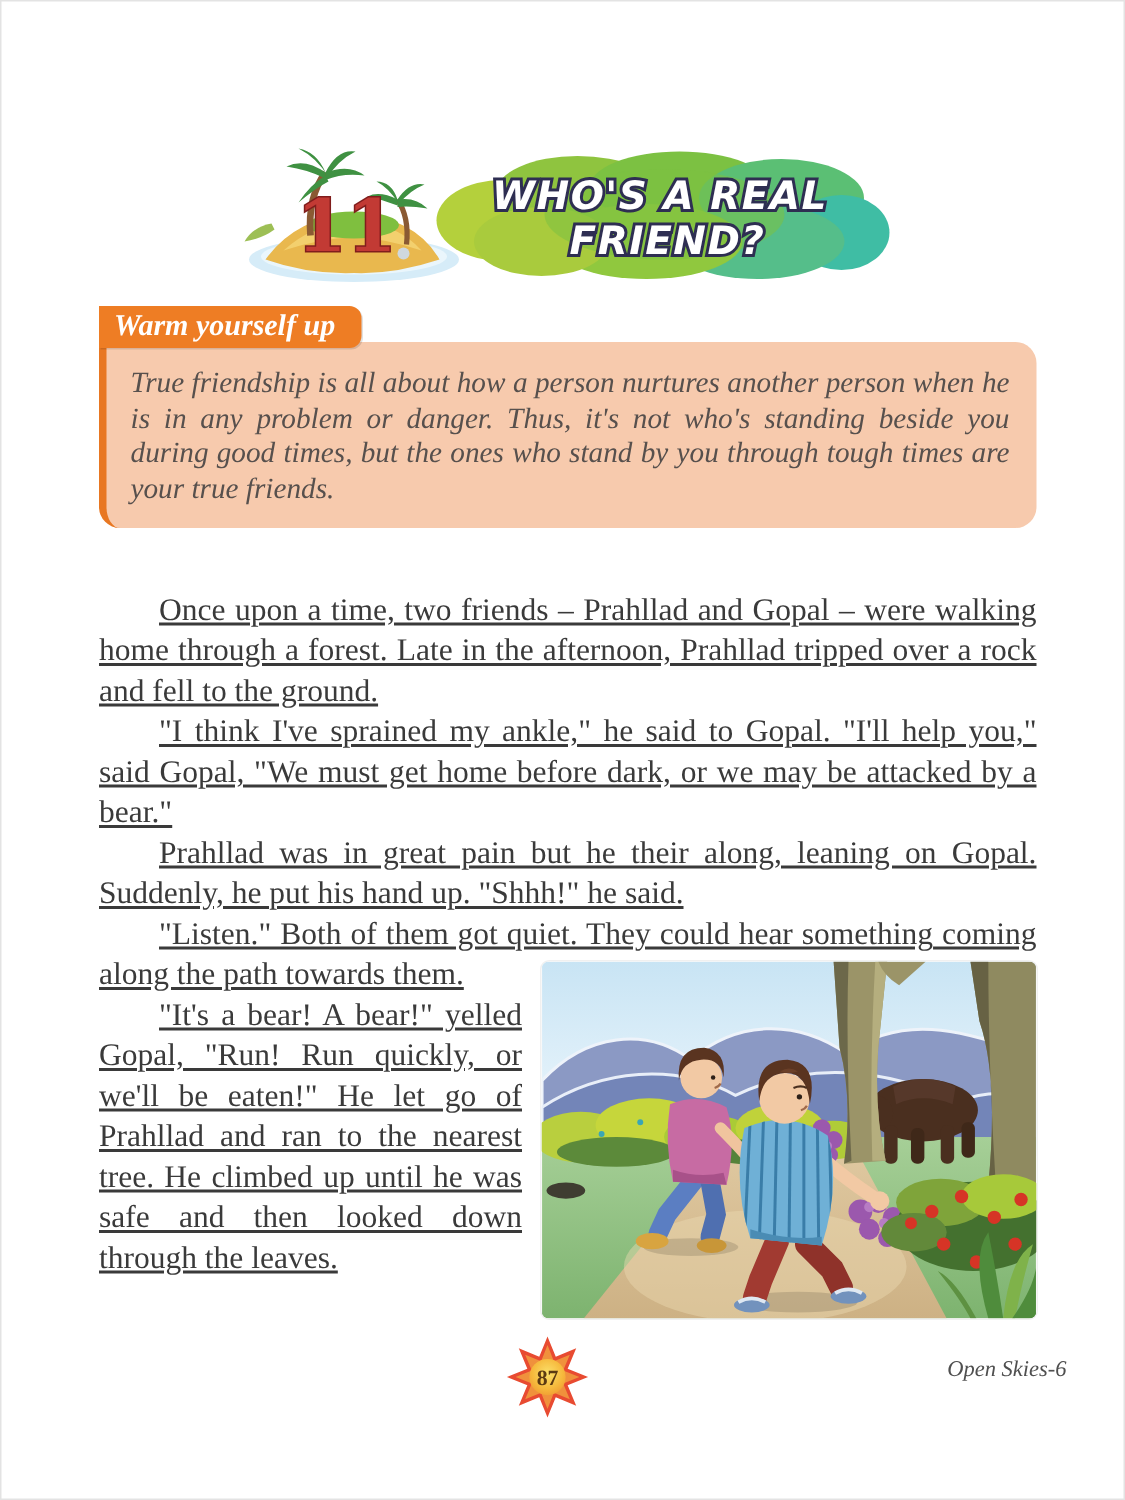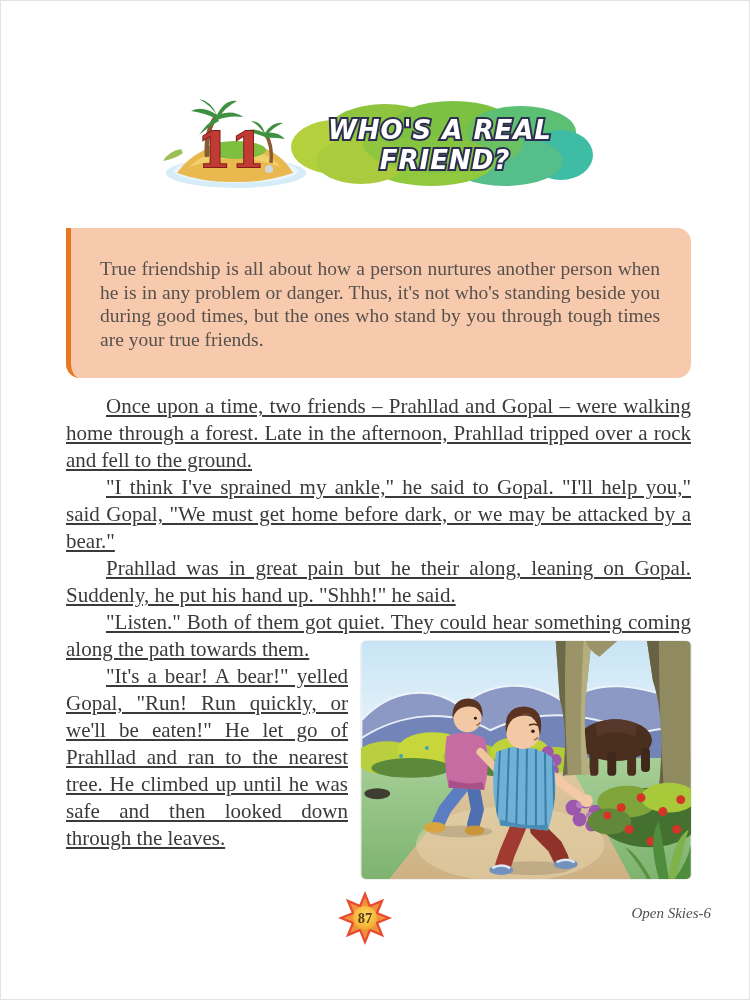--- a/index.html
+++ b/index.html
@@ -38,21 +38,22 @@
   }
   .warmup-body{
     position:relative;margin-top:24px;
     background:var(--warmup-bg);
     border-left:5px solid var(--warmup-border);
     border-radius:0 14px 14px 14px;
     padding:12px 14px 10px 12px;
     box-sizing:border-box;
   }
   .warmup-body p{
-    margin:17px;
+    margin:4px;
+    font-style:italic;
     font-size:19.5px;line-height:23.5px;
     color:var(--warmup-text);
     text-align:justify;
   }
   
   .story{
     position:absolute;left:65px;top:392px;width:625px;
     font-size:21px;line-height:27px;
     color:var(--text-dark);
     text-align:justify;
@@ -135,20 +136,23 @@
         </g>
         <text class="banner-title" text-anchor="middle" font-size="26" fill="#ffffff" stroke="#2e2e52" stroke-width="4" paint-order="stroke">
           <tspan x="152" y="40">WHO'S A REAL</tspan>
           <tspan x="152" y="70">FRIEND?</tspan>
         </text>
       </svg>
     </div>
   </header>
 
   <section class="warmup">
+    <div class="warmup-tab">
+      <span>Warm yourself up</span>
+    </div>
     <div class="warmup-body">
       <p>True friendship is all about how a person nurtures another person when he is in any problem or danger. Thus, it's not who's standing beside you during good times, but the ones who stand by you through tough times are your true friends.</p>
     </div>
   </section>
 
   <section class="story">
     <p>Once upon a time, two friends – Prahllad and Gopal – were walking home through a forest. Late in the afternoon, Prahllad tripped over a rock and fell to the ground.</p>
     <p>"I think I've sprained my ankle," he said to Gopal. "I'll help you," said Gopal, "We must get home before dark, or we may be attacked by a bear."</p>
     <p>Prahllad was in great pain but he their along, leaning on Gopal. Suddenly, he put his hand up. "Shhh!" he said.</p>
     <p>

